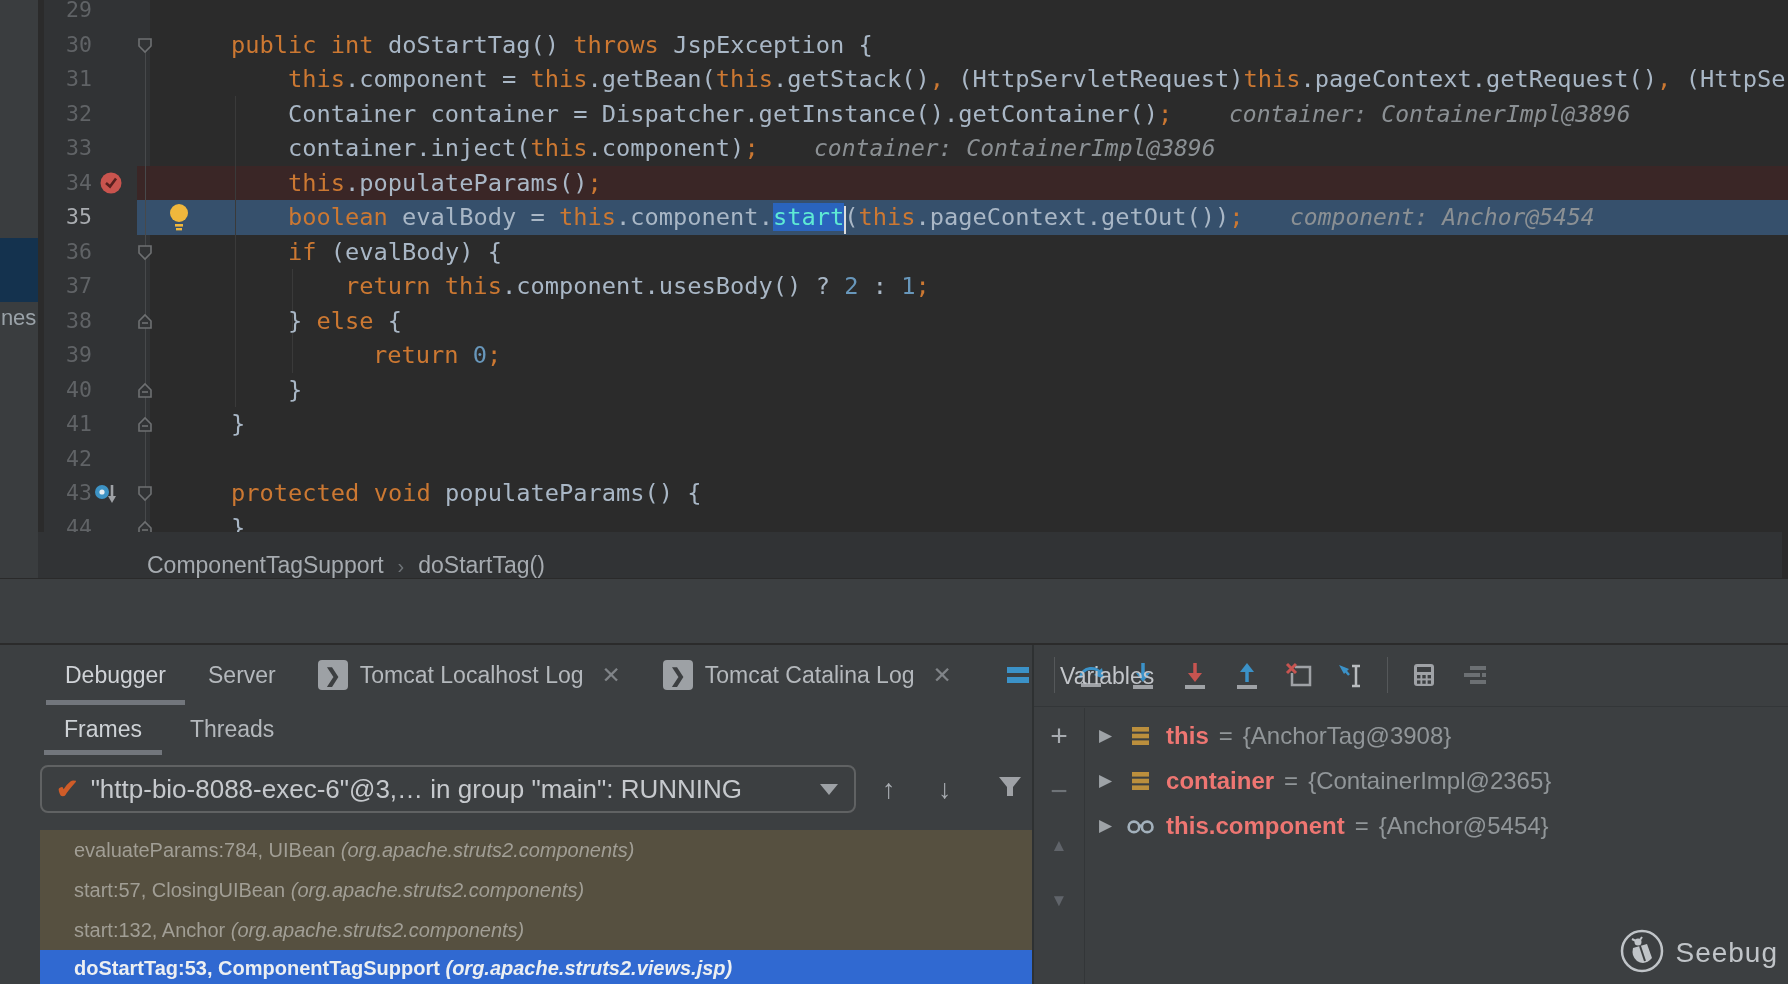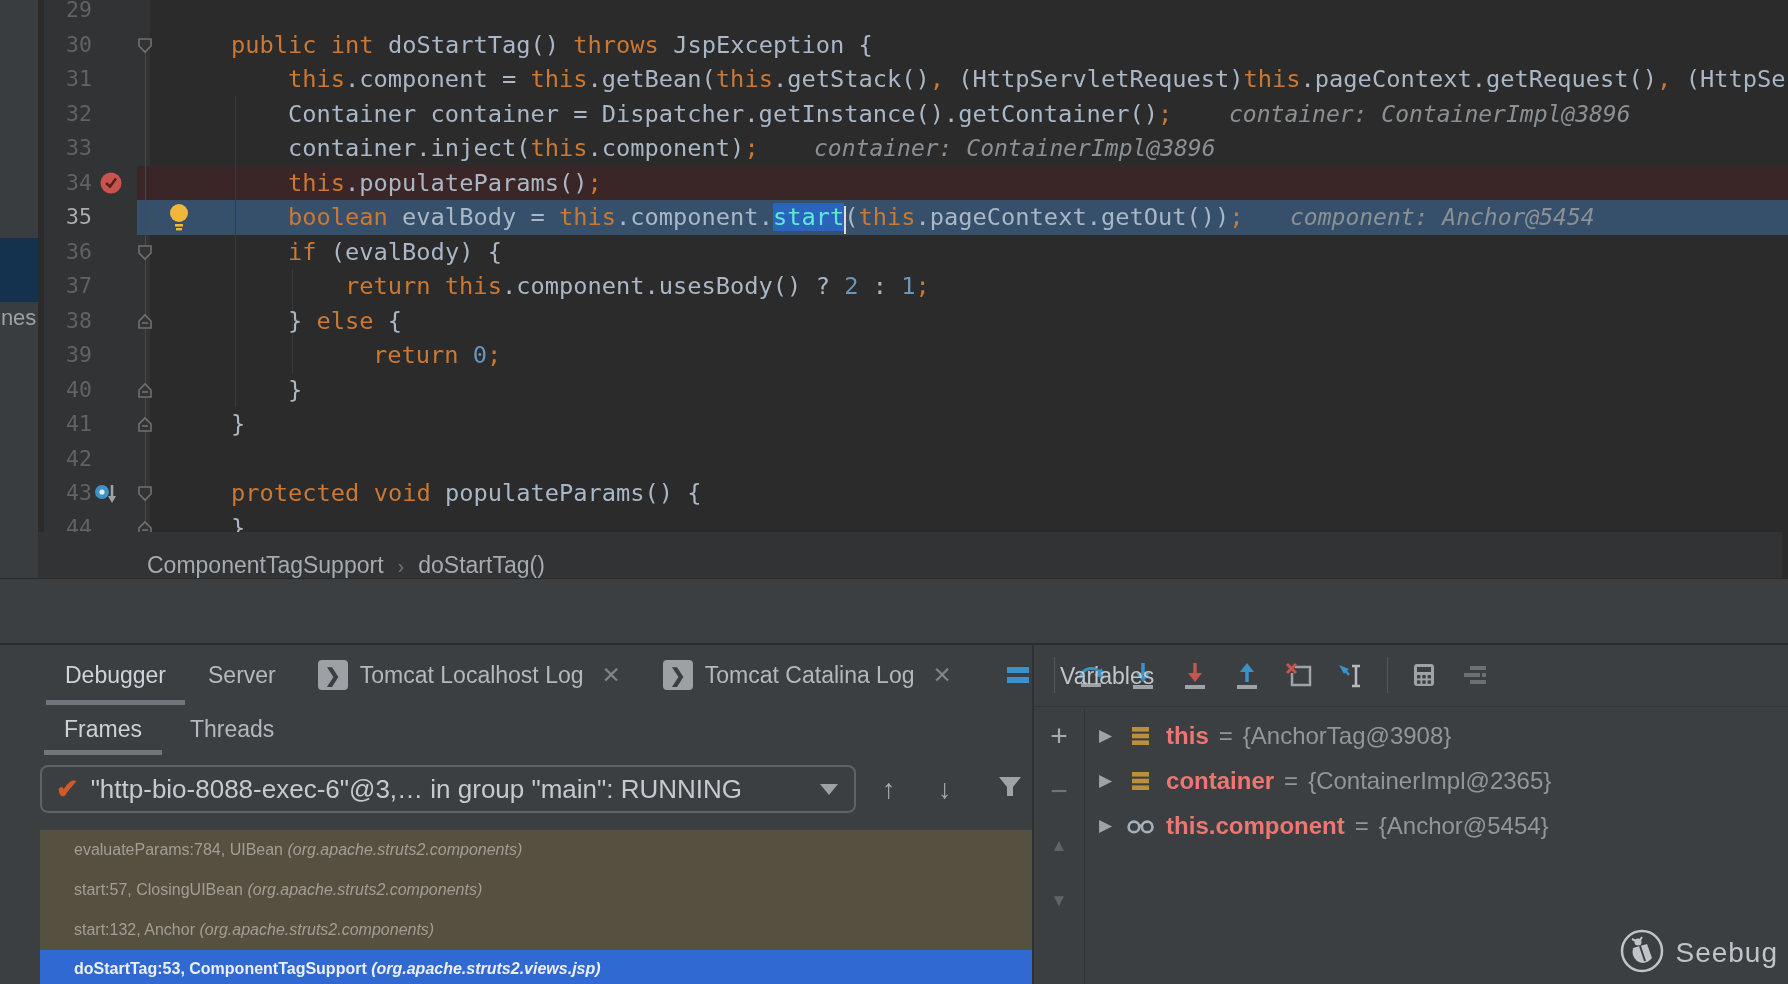--- a/index.html
+++ b/index.html
@@ -56,21 +56,21 @@
   #thread-combo{position:absolute;left:0;top:60px;width:816px;height:48px;border:2px solid #606263;
       border-radius:8px;display:flex;align-items:center;box-sizing:border-box;}
   #combo-check{color:#cf5c28;font-size:27px;font-weight:bold;padding:0 12px 0 14px;}
   #combo-label{color:#c6c9cd;font-size:26px;white-space:nowrap;overflow:hidden;flex:1;}
   #combo-arrow{width:0;height:0;border-left:9px solid transparent;border-right:9px solid transparent;
       border-top:11px solid #9da1a5;margin:0 16px;}
   #frames-toolbar{position:absolute;left:836px;top:60px;width:156px;height:48px;display:flex;
       align-items:center;justify-content:space-between;padding:0 6px;box-sizing:border-box;}
   .fticon{color:#a7abb0;font-size:27px;}
   #frames-list{position:absolute;left:0;top:125px;width:992px;height:156px;}
-  .frow{position:absolute;left:0;right:0;height:40px;line-height:40px;font-size:16px;
+  .frow{position:absolute;left:0;right:0;height:40px;line-height:40px;font-size:20px;
         color:#a19e95;padding-left:34px;white-space:nowrap;overflow:hidden;}
   .frow.lib{background:#565040;}
   .frow.selected{background:#3069d1;color:#eceff1;font-weight:bold;height:37px;line-height:37px;}
   .frow .pkg{font-style:italic;}
   
   #vars-pane{position:absolute;left:1032px;top:0;width:756px;height:341px;border-left:2px solid #2e3132;}
   #vars-header{position:absolute;left:0;top:0;width:756px;height:62px;line-height:62px;
       font-size:23px;color:#c2c5c9;padding-left:26px;box-sizing:border-box;border-bottom:1px solid #333638;}
   #vars-toolbar{position:absolute;left:0;top:63px;width:50px;height:278px;border-right:1px solid #333638;
       display:flex;flex-direction:column;align-items:center;}

